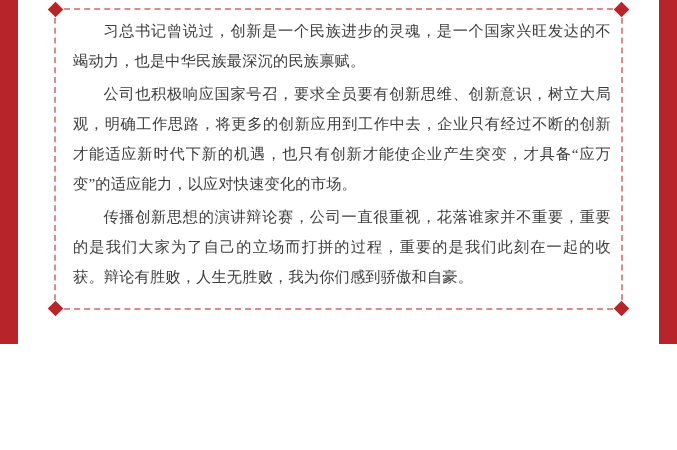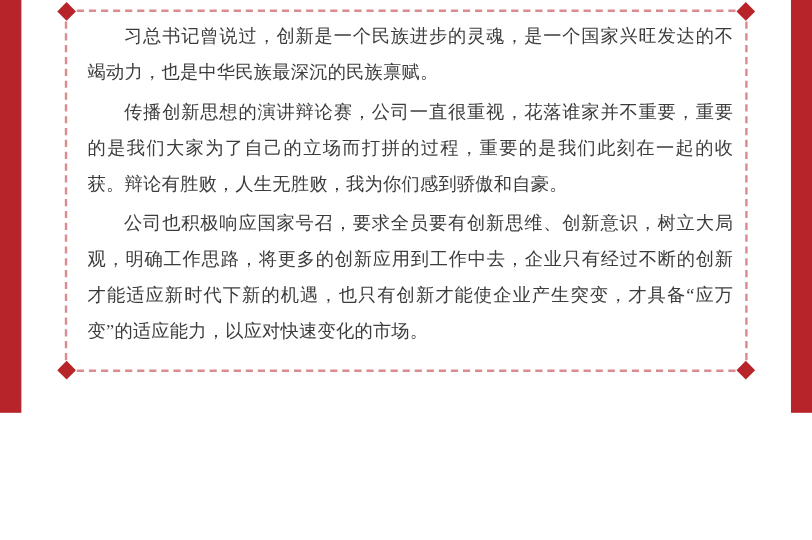--- a/index.html
+++ b/index.html
@@ -106,19 +106,19 @@
 
     <div class="dashed-box">
       <span class="diamond tl"></span>
       <span class="diamond tr"></span>
       <span class="diamond bl"></span>
       <span class="diamond br"></span>
     </div>
 
     <div class="content">
       <p class="para">习总书记曾说过，创新是一个民族进步的灵魂，是一个国家兴旺发达的不竭动力，也是中华民族最深沉的民族禀赋。</p>
+      <p class="para">公司也积极响应国家号召，要求全员要有创新思维、创新意识，树立大局观，明确工作思路，将更多的创新应用到工作中去，企业只有经过不断的创新才能适应新时代下新的机遇，也只有创新才能使企业产生突变，才具备“应万变”的适应能力，以应对快速变化的市场。</p>
       <p class="para">传播创新思想的演讲辩论赛，公司一直很重视，花落谁家并不重要，重要的是我们大家为了自己的立场而打拼的过程，重要的是我们此刻在一起的收获。辩论有胜败，人生无胜败，我为你们感到骄傲和自豪。</p>
-      <p class="para">公司也积极响应国家号召，要求全员要有创新思维、创新意识，树立大局观，明确工作思路，将更多的创新应用到工作中去，企业只有经过不断的创新才能适应新时代下新的机遇，也只有创新才能使企业产生突变，才具备“应万变”的适应能力，以应对快速变化的市场。</p>
     </div>
 
     <div class="bottom-strip"></div>
   </div>
 </div>
 
 </body></html>

